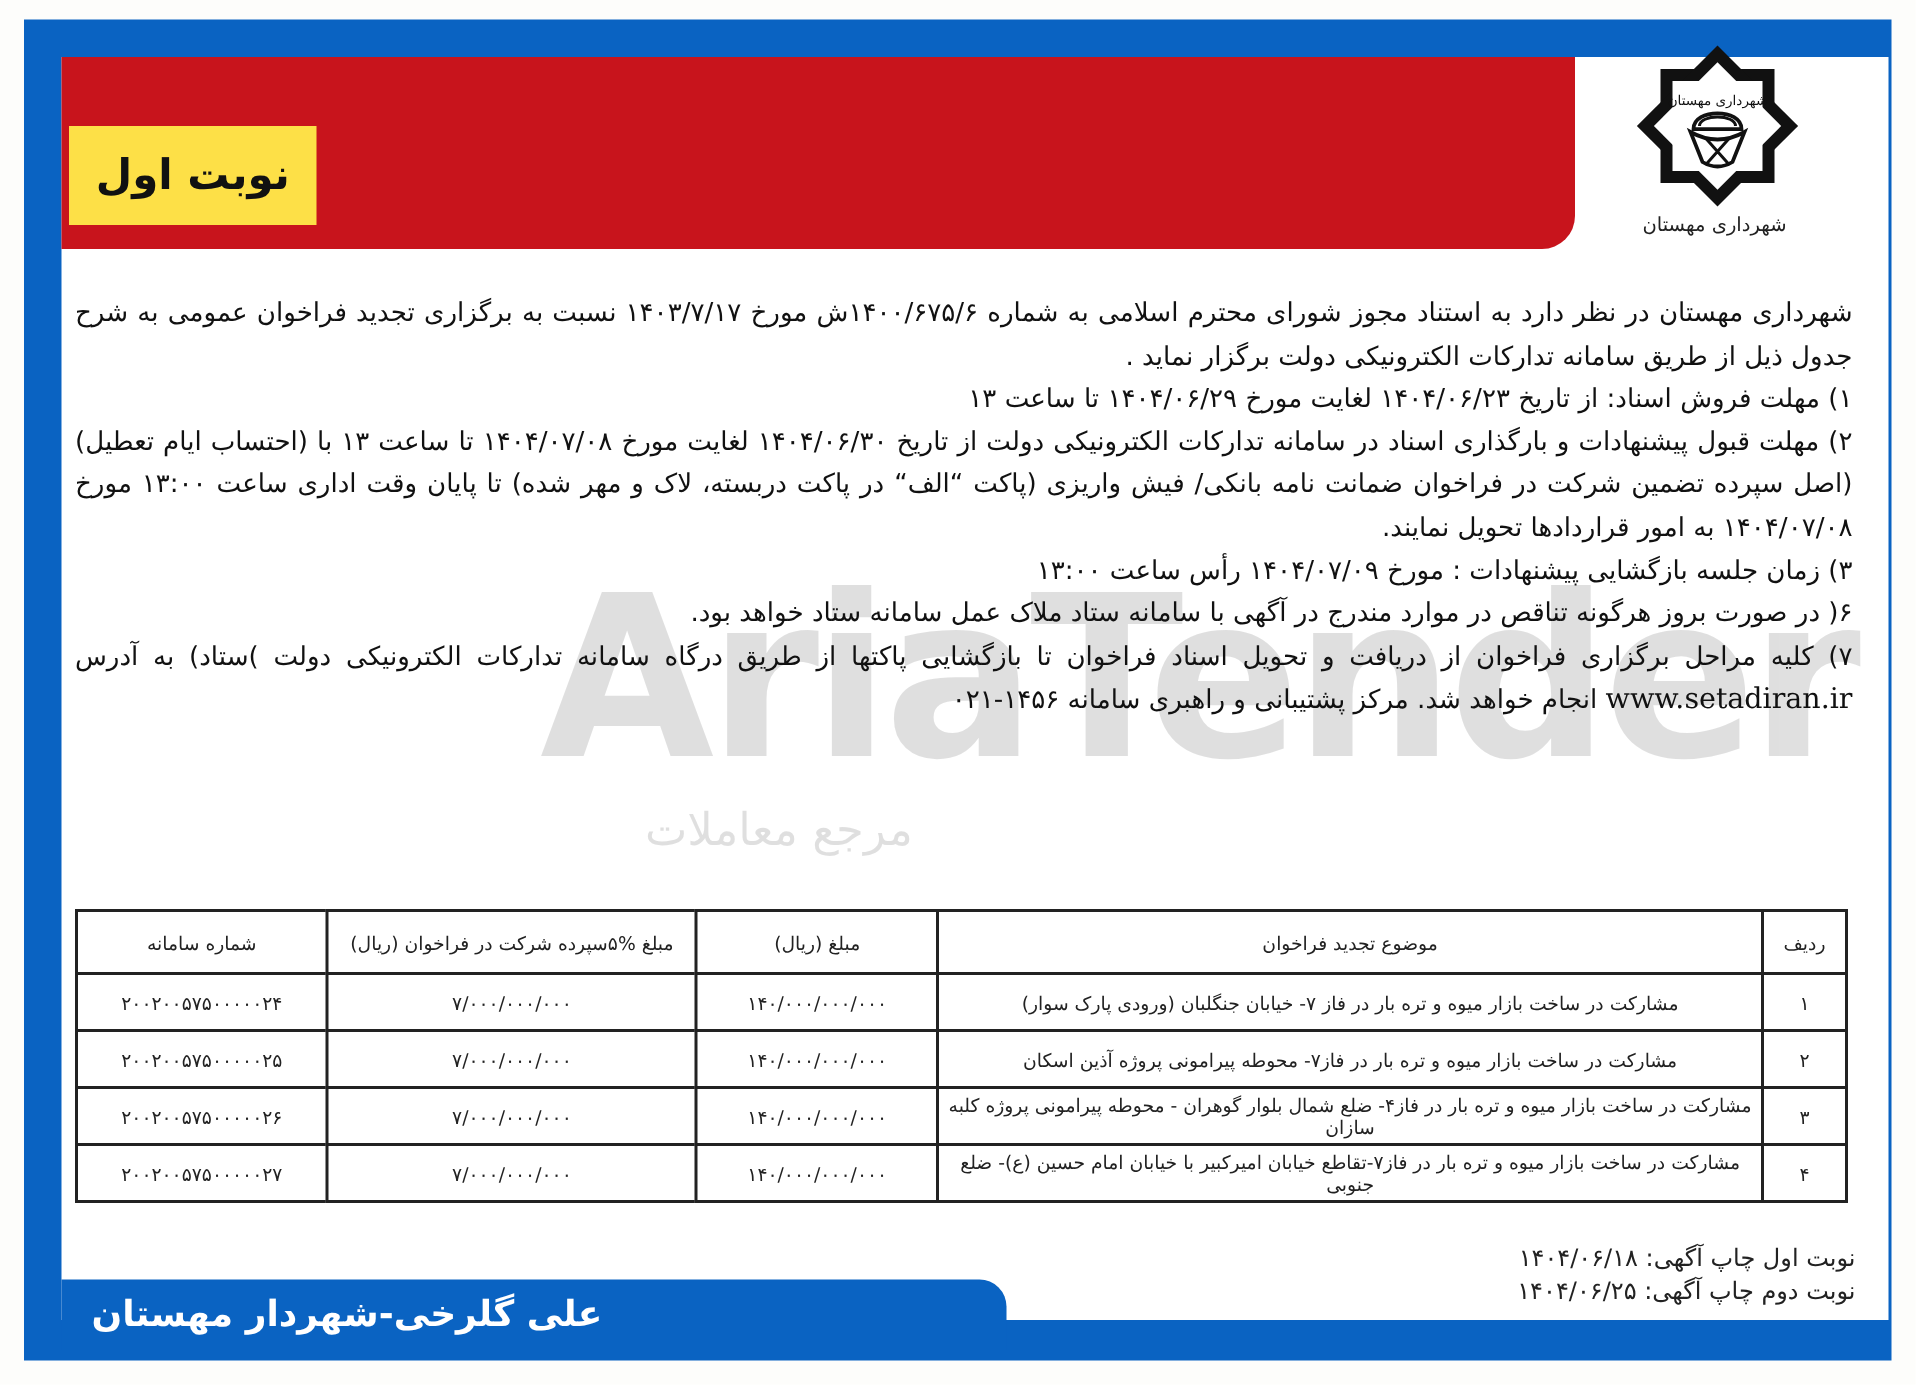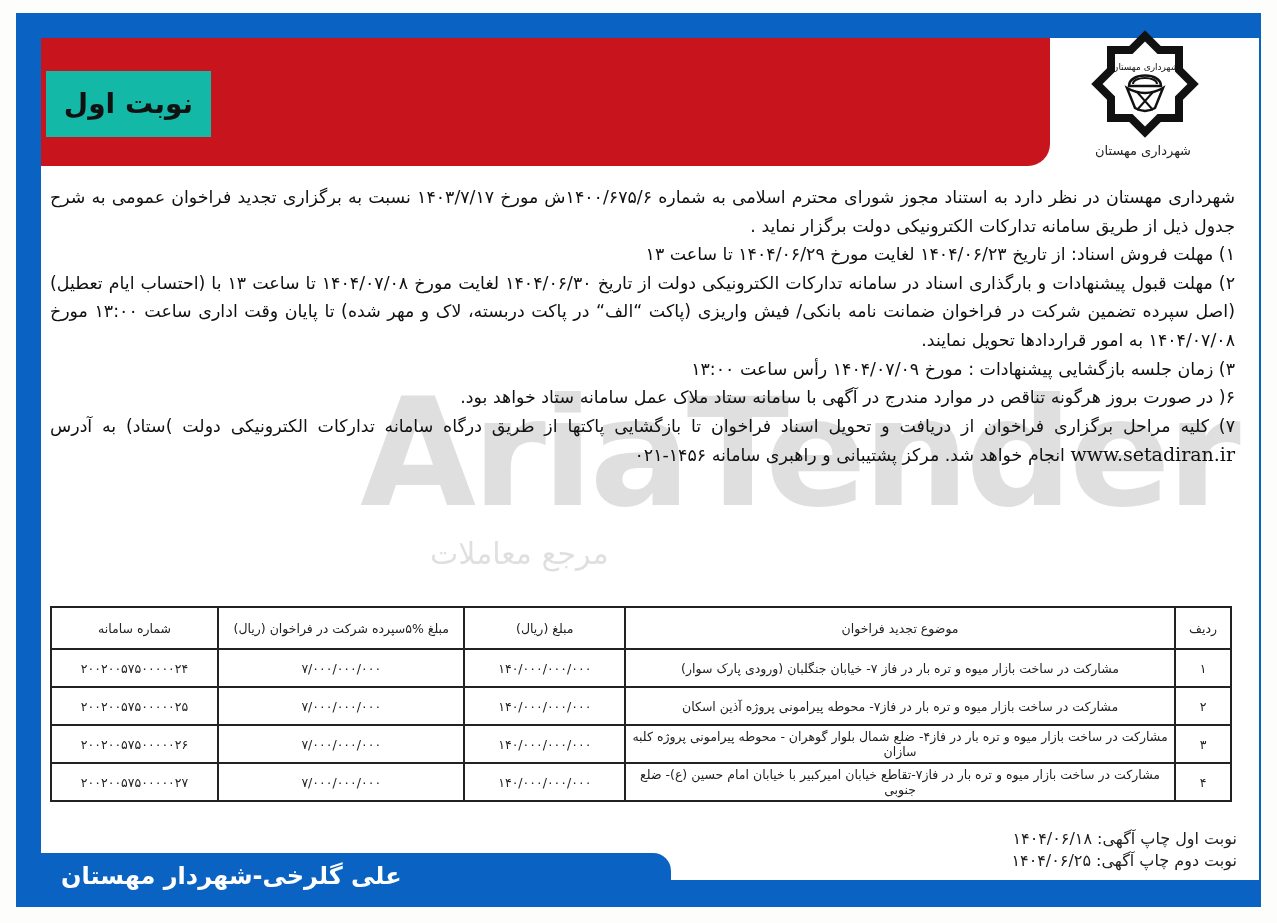--- a/index.html
+++ b/index.html
@@ -17,33 +17,33 @@
     .red-banner {
       position: absolute; left: 25px; top: 25px; width: 1009px; height: 128px;
       background: #c8141c; border-bottom-right-radius: 22px;
     }
     .title {
       position: absolute; right: 60px; top: 16px; direction: rtl;
       color: #fff; font-weight: bold; font-size: 50px; line-height: 92px;
       font-family: "DejaVu Sans", sans-serif;
     }
     .badge {
-      position: absolute; left: 5px; top: 33px; width: 165px; height: 66px;
-      background: #14b8a6; direction: rtl; text-align: center;
+      position: absolute; left: 5px; top: 46px; width: 165px; height: 66px;
+      background: #fde047; direction: rtl; text-align: center;
       font-weight: bold; font-size: 28px; line-height: 66px; color: #111;
     }
     .logo {
       position: absolute; left: 1088px; top: 30px; width: 114px; height: 108px;
     }
     .logo-caption {
       position: absolute; left: 1078px; top: 143px; width: 130px; text-align: center;
       direction: rtl; font-size: 13px; color: #222;
     }
     .body-text {
-      position: absolute; left: 50px; top: 183px; width: 1185px;
+      position: absolute; left: 50px; top: 195px; width: 1185px;
       direction: rtl; text-align: justify; font-size: 17.4px; line-height: 28.6px; color: #111;
     }
     .body-text p { margin: 0; }
     .latin { direction: ltr; unicode-bidi: embed; font-family: "DejaVu Serif", serif; font-size: 19px; }
 
     .watermark {
       position: absolute; left: 290px; top: 358px; width: 640px; height: 260px;
       pointer-events: none; opacity: 0.18;
     }
     .wm-text {

